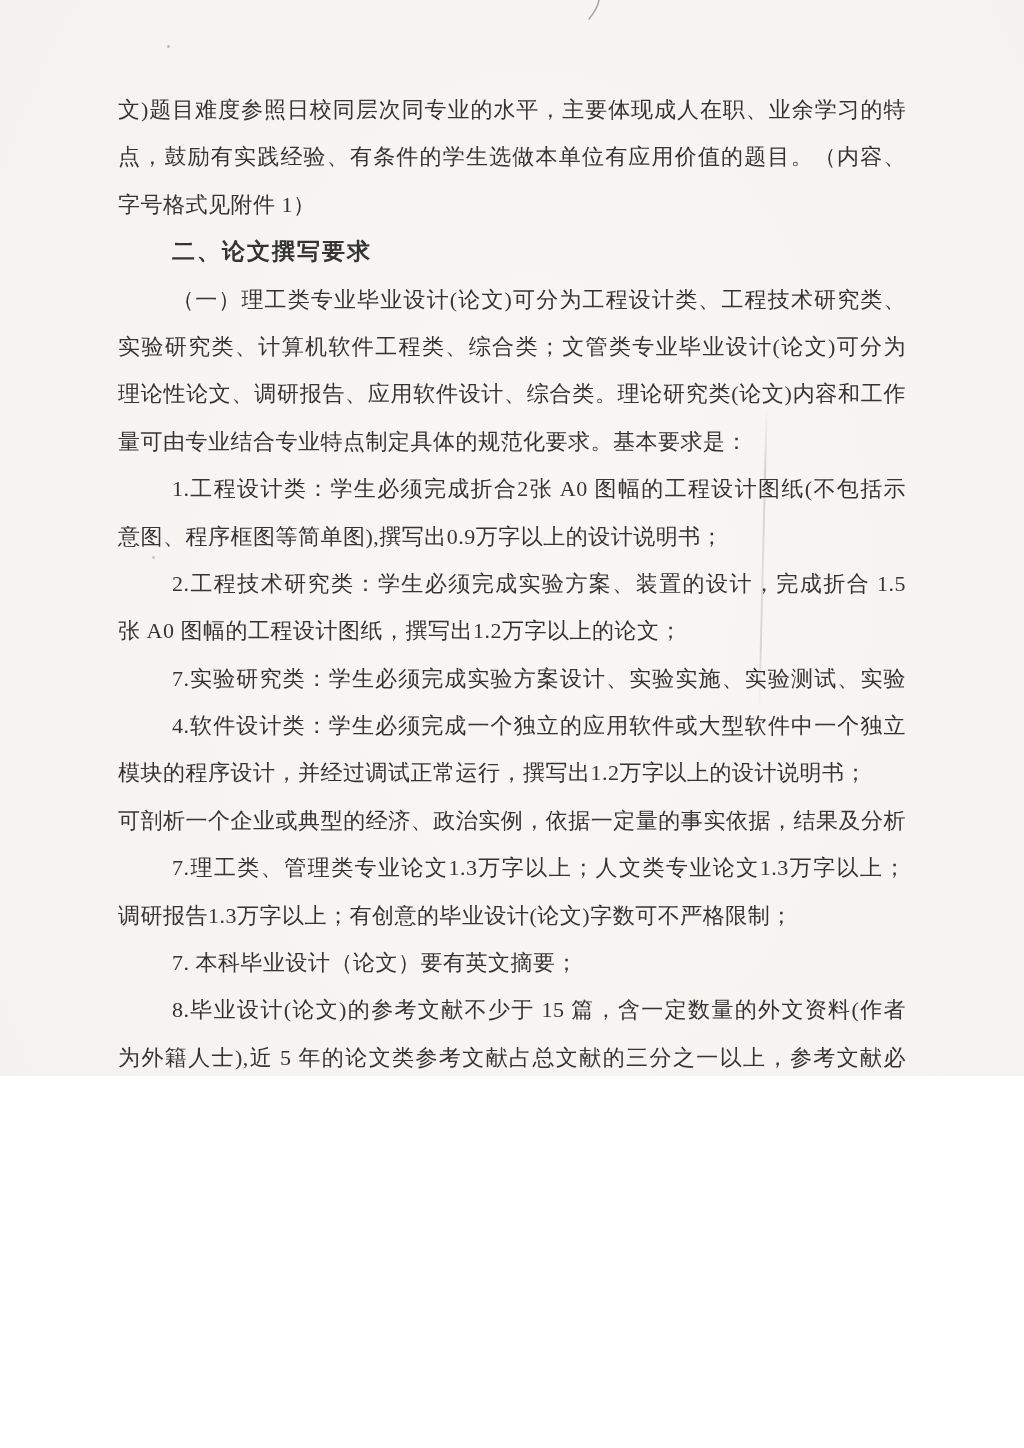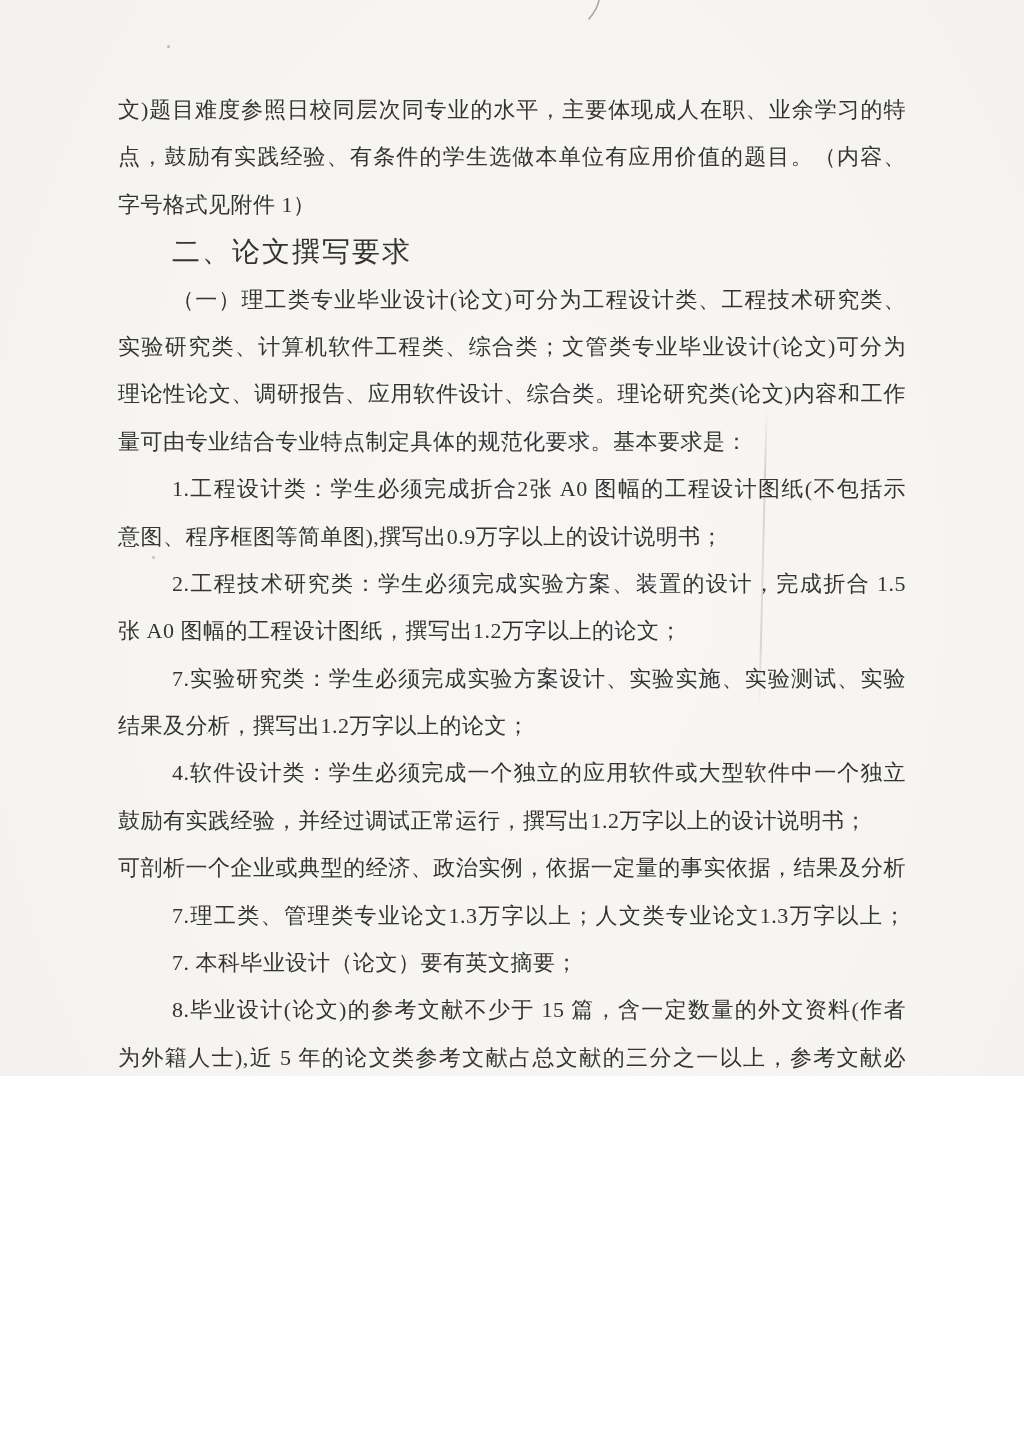--- a/index.html
+++ b/index.html
@@ -51,21 +51,21 @@
   .ln {
     height: 47.4px;
     line-height: 47.4px;
     white-space: nowrap;
     text-align: justify;
     text-align-last: left;
     letter-spacing: 0.5px;
   }
   .jf { text-align-last: justify; }
   .ind { text-indent: 54px; }
-  .bold { font-weight: normal; font-size: 28px; letter-spacing: 2px; }
+  .bold { font-weight: bold; font-size: 23px; letter-spacing: 2px; }
   
   .pen-mark {
     position: absolute;
     left: 585px;
     top: 0;
     width: 26px;
     height: 24px;
     opacity: 0.75;
   }
   .crease {
@@ -162,25 +162,25 @@
     <div class="ln ind bold">二、论文撰写要求</div>
     <div class="ln ind jf">（一）理工类专业毕业设计(论文)可分为工程设计类、工程技术研究类、</div>
     <div class="ln jf">实验研究类、计算机软件工程类、综合类；文管类专业毕业设计(论文)可分为</div>
     <div class="ln jf">理论性论文、调研报告、应用软件设计、综合类。理论研究类(论文)内容和工作</div>
     <div class="ln">量可由专业结合专业特点制定具体的规范化要求。基本要求是：</div>
     <div class="ln ind jf">1.工程设计类：学生必须完成折合2张 A0 图幅的工程设计图纸(不包括示</div>
     <div class="ln">意图、程序框图等简单图),撰写出0.9万字以上的设计说明书；</div>
     <div class="ln ind jf">2.工程技术研究类：学生必须完成实验方案、装置的设计，完成折合 1.5</div>
     <div class="ln">张 A0 图幅的工程设计图纸，撰写出1.2万字以上的论文；</div>
     <div class="ln ind jf">7.实验研究类：学生必须完成实验方案设计、实验实施、实验测试、实验</div>
-    <div class="ln">结果及分析，撰写出1.2万字以上的论文；</div>
     <div class="ln ind jf">4.软件设计类：学生必须完成一个独立的应用软件或大型软件中一个独立</div>
-    <div class="ln">鼓励有实践经验，并经过调试正常运行，撰写出1.2万字以上的设计说明书；</div>
+    <div class="ln">模块的程序设计，并经过调试正常运行，撰写出1.2万字以上的设计说明书；</div>
     <div class="ln jf">可剖析一个企业或典型的经济、政治实例，依据一定量的事实依据，结果及分析</div>
     <div class="ln ind jf">7.理工类、管理类专业论文1.3万字以上；人文类专业论文1.3万字以上；</div>
+    <div class="ln">调研报告1.3万字以上；有创意的毕业设计(论文)字数可不严格限制；</div>
     <div class="ln ind">7. 本科毕业设计（论文）要有英文摘要；</div>
     <div class="ln ind jf">8.毕业设计(论文)的参考文献不少于 15 篇，含一定数量的外文资料(作者</div>
     <div class="ln jf">为外籍人士),近 5 年的论文类参考文献占总文献的三分之一以上，参考文献必</div>
     <div class="ln">须在正文中作引用标记。</div>
   </div>
 
   <div class="footer-strip"></div>
 
   <div class="watermark">
     <div class="cs-logo">

